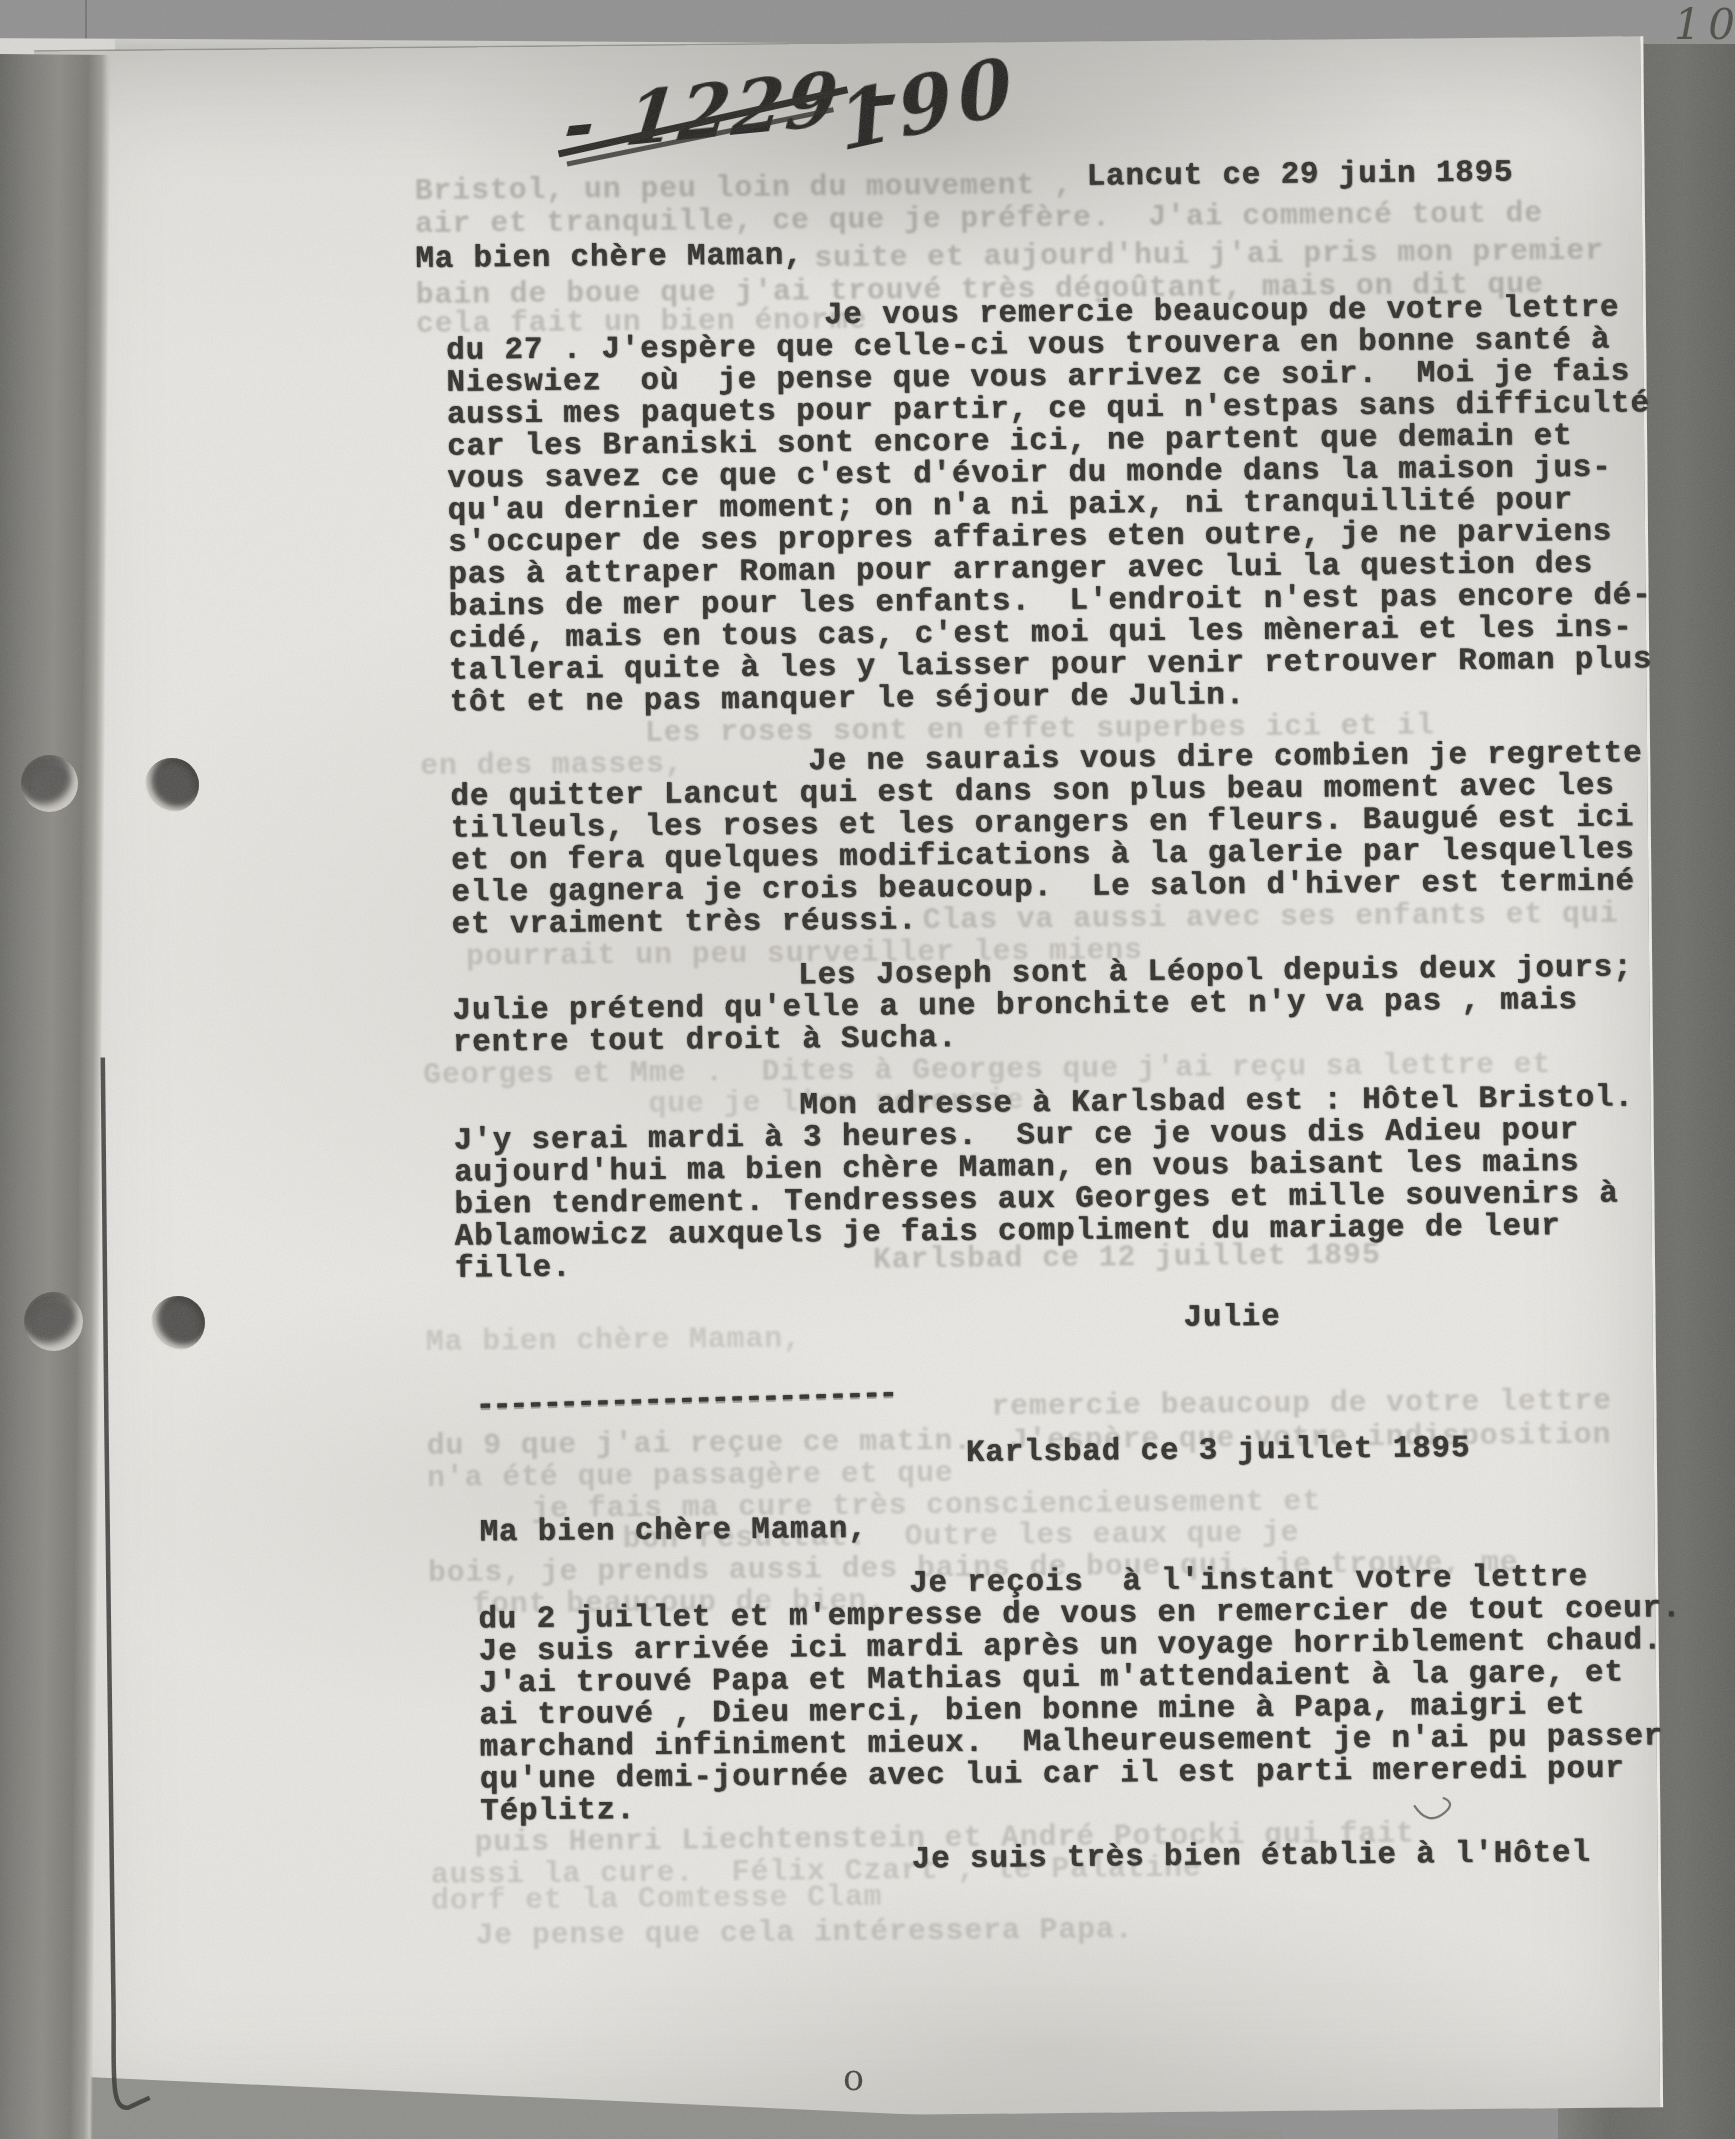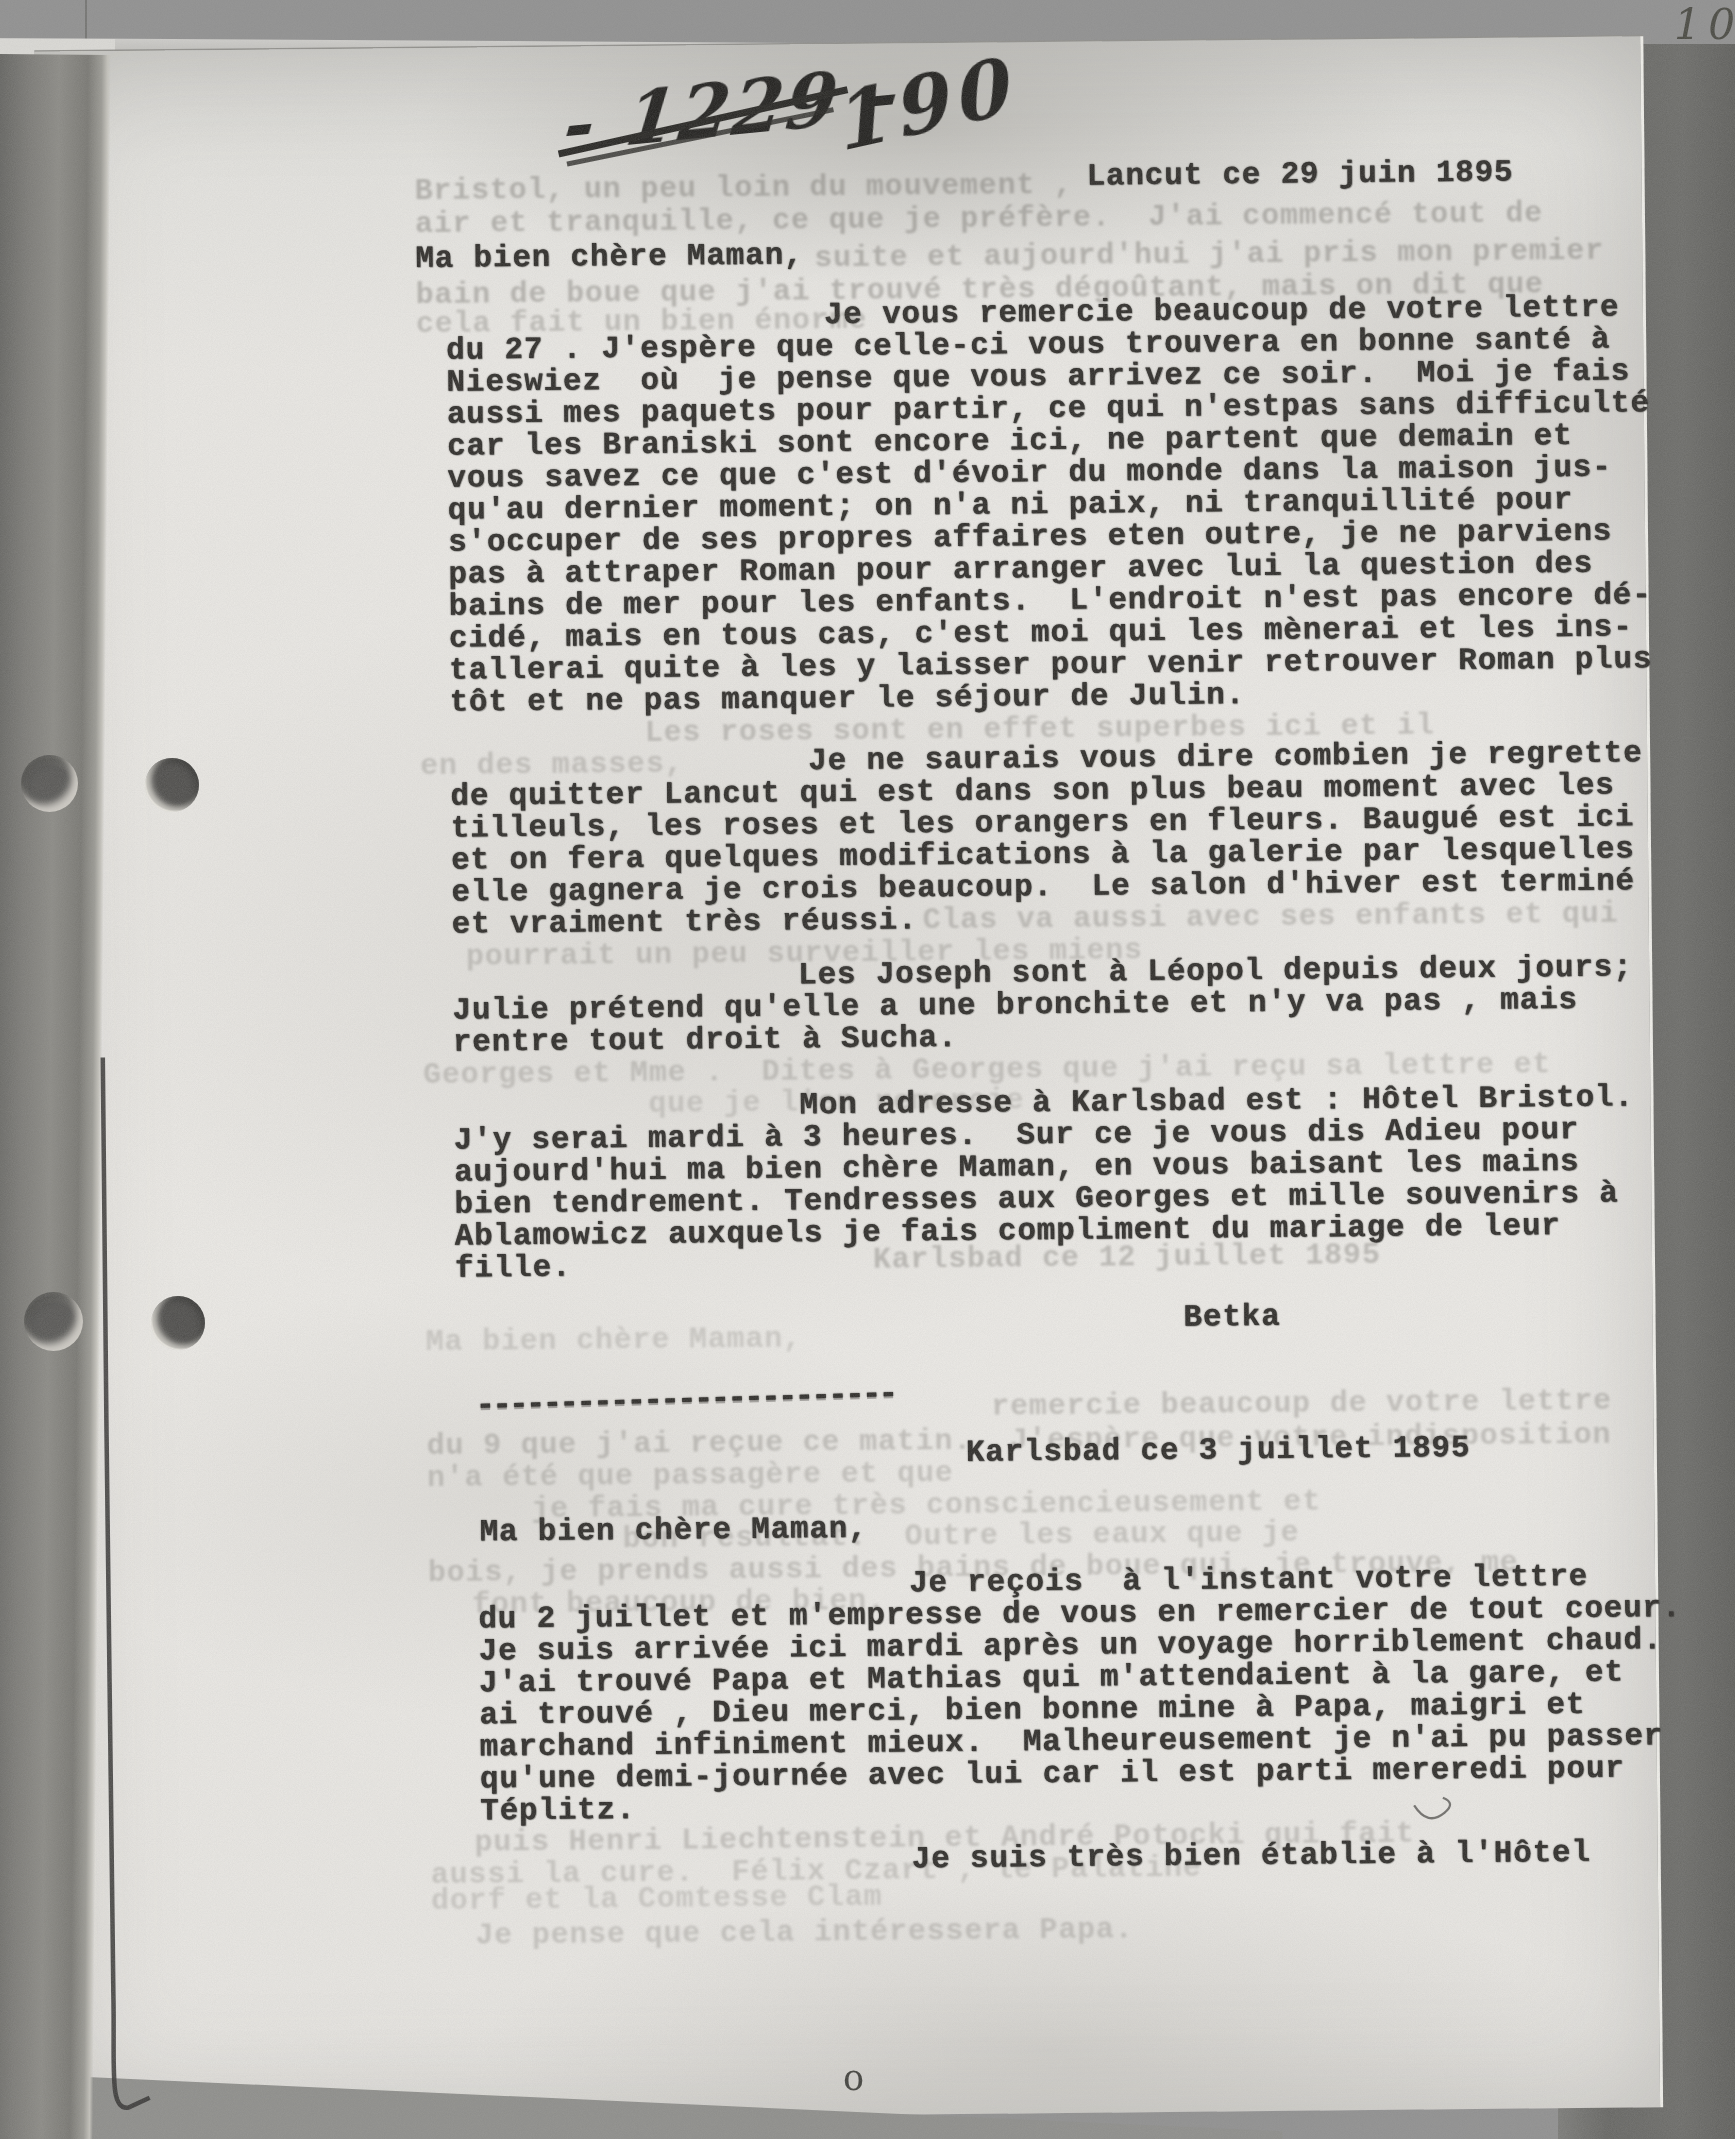--- a/index.html
+++ b/index.html
@@ -184,21 +184,21 @@
         <div class="tline">rentre tout droit à Sucha.</div>
       </div>
     <div class="block p4">
         <div class="tline first">Mon adresse à Karlsbad est : Hôtel Bristol.</div>
         <div class="tline">J'y serai mardi à 3 heures.  Sur ce je vous dis Adieu pour</div>
         <div class="tline">aujourd'hui ma bien chère Maman, en vous baisant les mains</div>
         <div class="tline">bien tendrement. Tendresses aux Georges et mille souvenirs à</div>
         <div class="tline">Ablamowicz auxquels je fais compliment du mariage de leur</div>
         <div class="tline">fille.</div>
       </div>
-    <div class="block tline signature">Betka</div>
+    <div class="block tline signature">Julie</div>
 
     <div class="block separator">-------------------------</div>
 
     <div class="block tline dateline2">Karlsbad ce 3 juillet 1895</div>
     <div class="block tline salut2">Ma bien chère Maman,</div>
     <div class="block p5">
         <div class="tline first">Je reçois  à l'instant votre lettre</div>
         <div class="tline">du 2 juillet et m'empresse de vous en remercier de tout coeur.</div>
         <div class="tline">Je suis arrivée ici mardi après un voyage horriblement chaud.</div>
         <div class="tline">J'ai trouvé Papa et Mathias qui m'attendaient à la gare, et</div>

